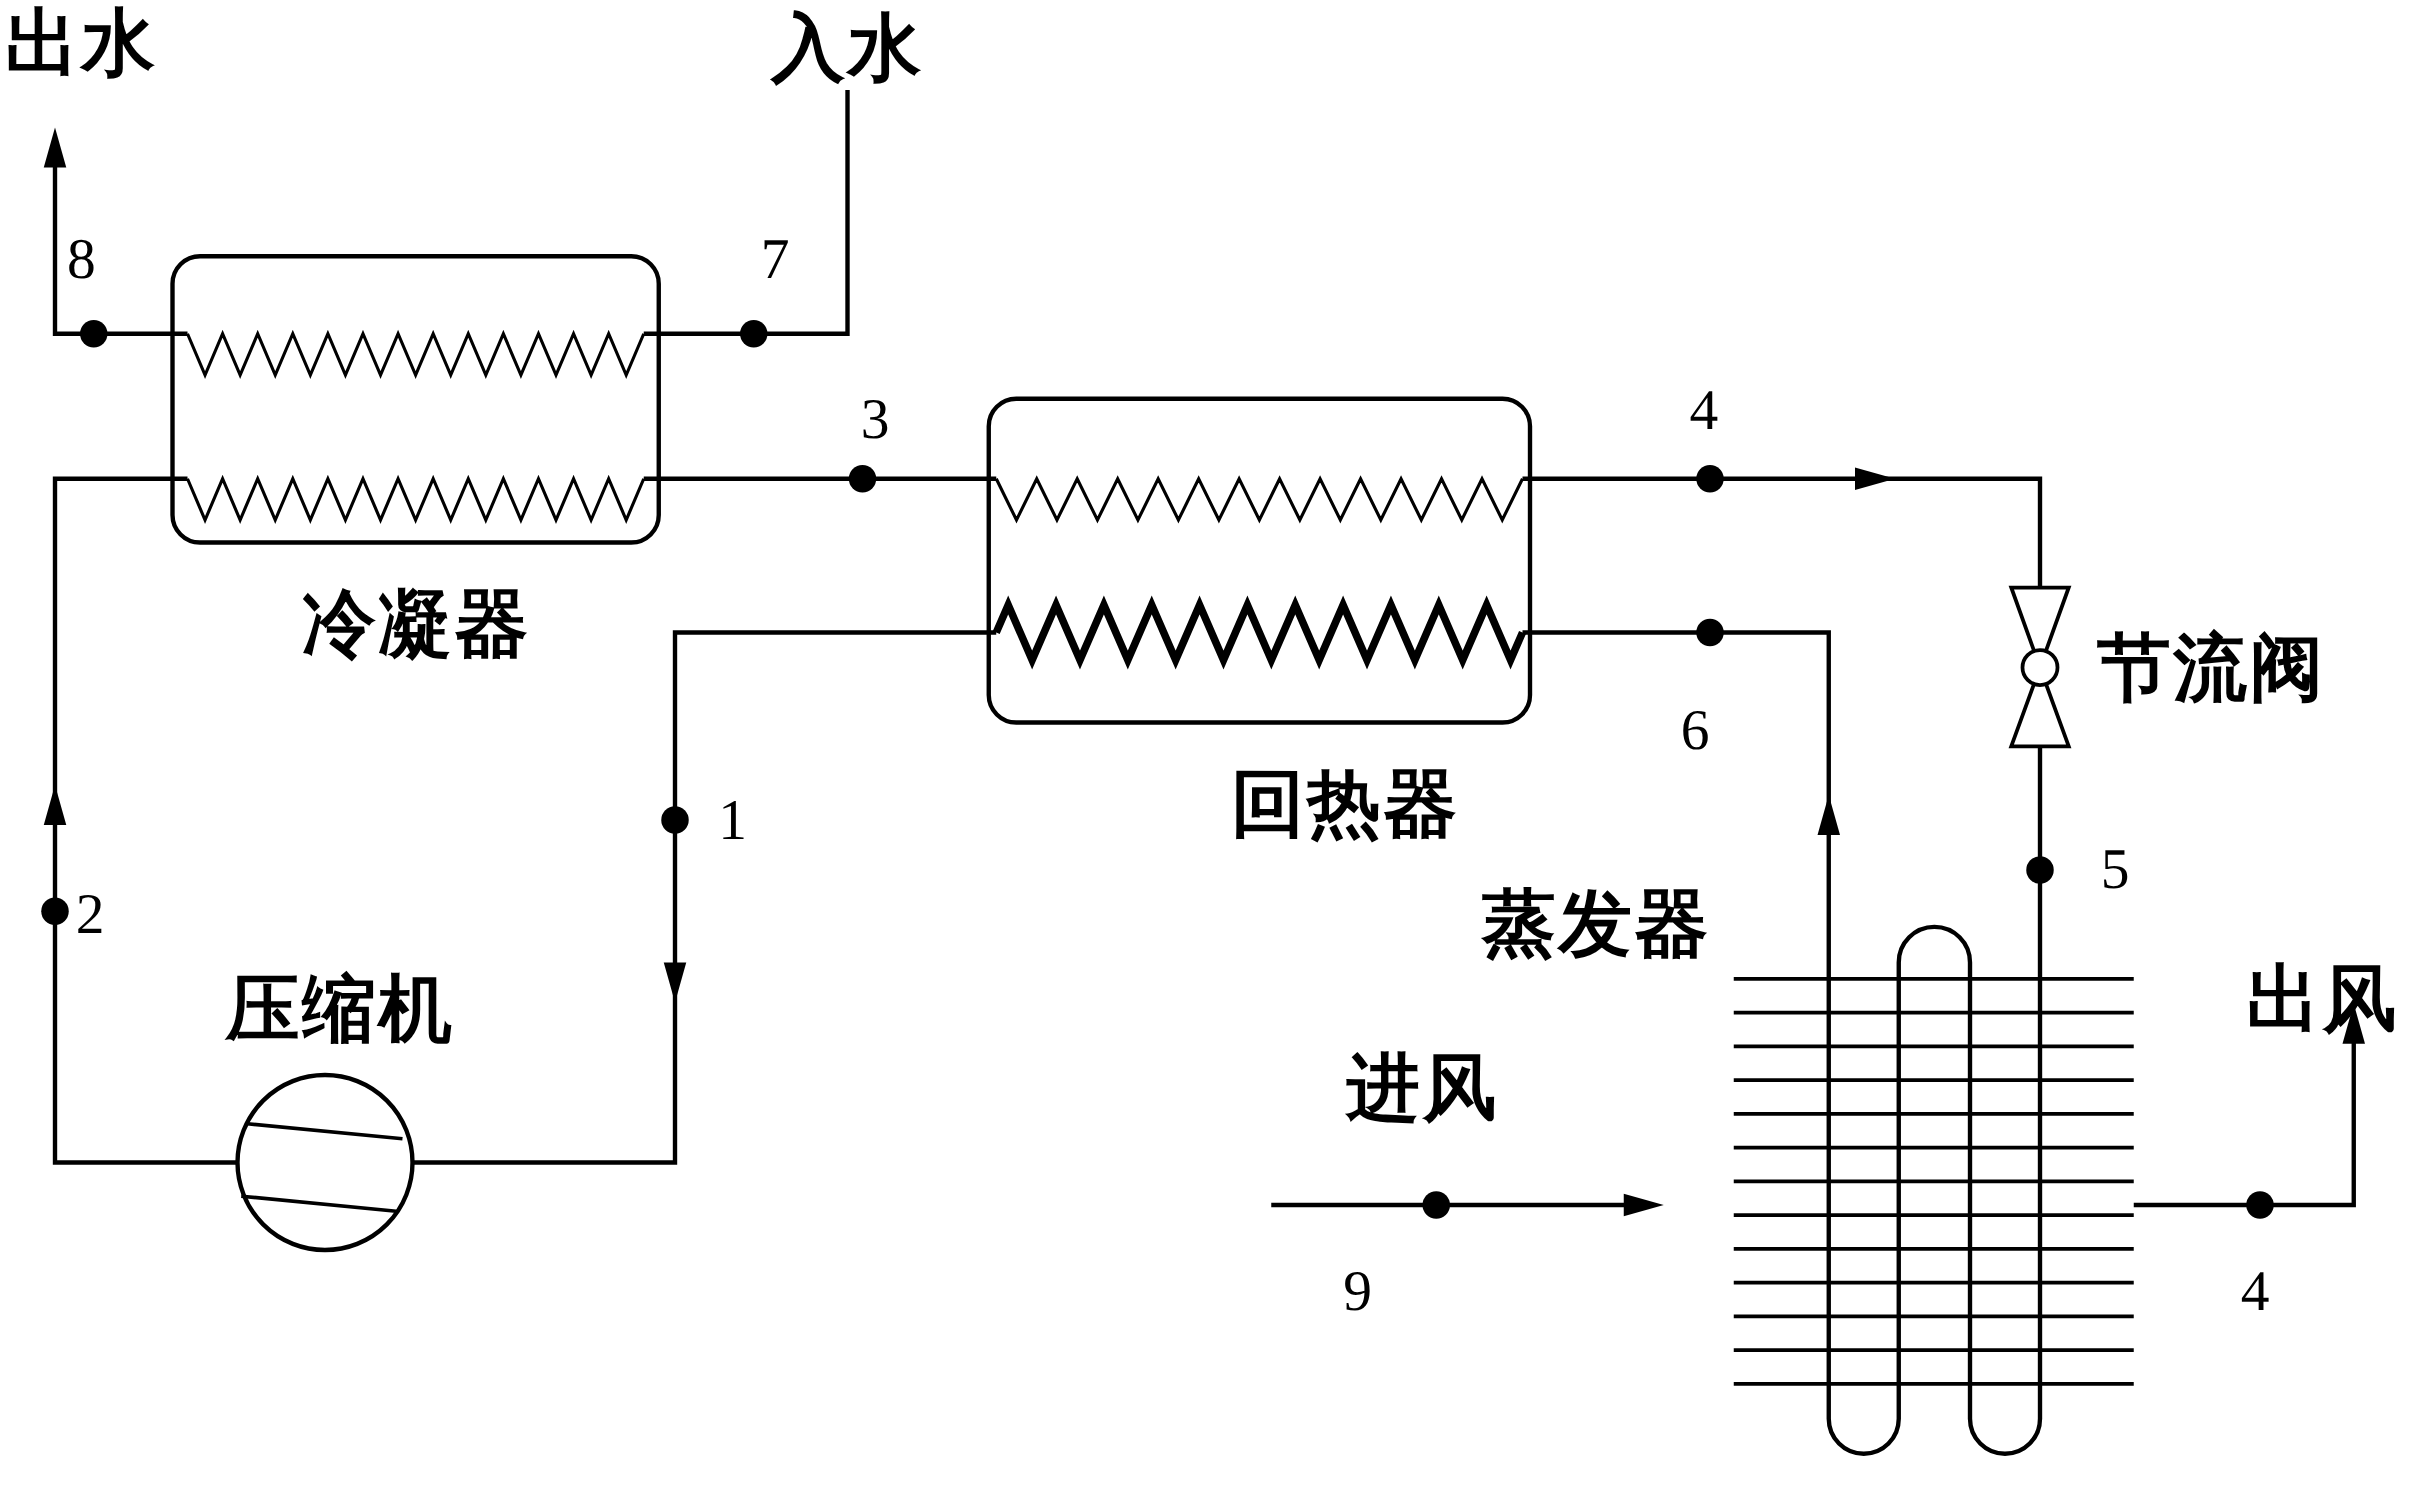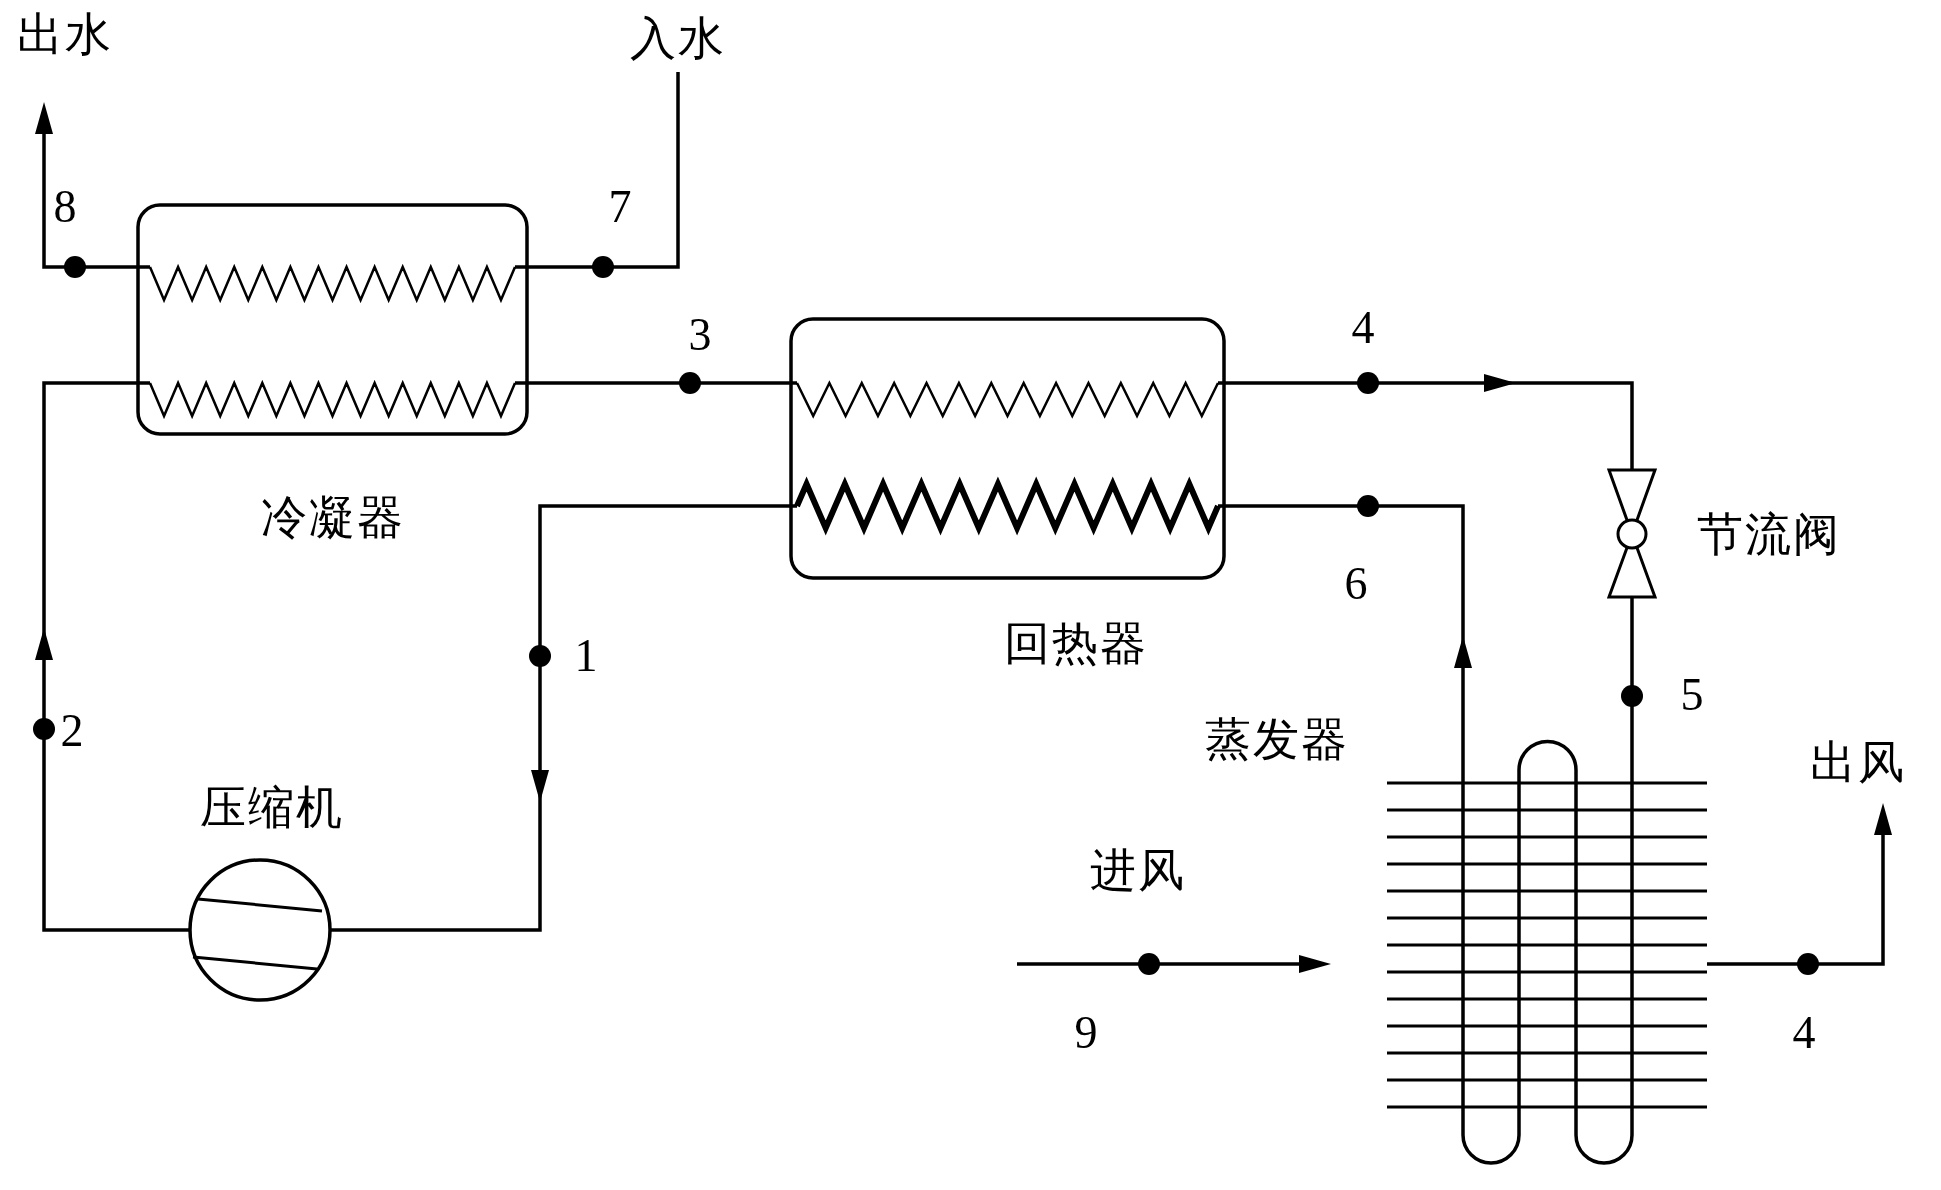--- a/index.html
+++ b/index.html
@@ -11,21 +11,21 @@
     overflow:hidden;
   }
   #stage svg{position:absolute;left:0;top:0;}
   .lbl{
     position:absolute;
     transform:translate(-50%,-50%);
     white-space:nowrap;
     color:#000;
     line-height:1;
   }
-  .cn{font-size:46px;font-weight:400;letter-spacing:2px;}
+  .cn{font-size:59px;font-weight:700;letter-spacing:2px;}
   .num{font-size:46px;font-weight:400;}
 </style>
 </head>
 <body>
 
 <div id="stage">
 
   <svg width="1941" height="1190" viewBox="0 0 1941 1190">
 
     <g fill="none" stroke="#000" stroke-width="3.5">
@@ -110,27 +110,27 @@
       <circle cx="1368" cy="506" r="11"></circle>
       <circle cx="603" cy="267" r="11"></circle>
       <circle cx="75" cy="267" r="11"></circle>
       <circle cx="1149" cy="964" r="11"></circle>
       <circle cx="1808" cy="964" r="11"></circle>
     </g>
   </svg>
 
   <div class="lbl cn" style="left:65px;top:35px">出水</div>
   <div class="lbl cn" style="left:678px;top:39px">入水</div>
-  <div class="lbl cn" style="left:333px;top:518px">冷凝器</div>
+  <div class="lbl cn" style="left:333px;top:500px">冷凝器</div>
   <div class="lbl cn" style="left:1076px;top:644px">回热器</div>
   <div class="lbl cn" style="left:272px;top:808px">压缩机</div>
   <div class="lbl cn" style="left:1769px;top:535px">节流阀</div>
   <div class="lbl cn" style="left:1277px;top:740px">蒸发器</div>
   <div class="lbl cn" style="left:1138px;top:871px">进风</div>
-  <div class="lbl cn" style="left:1858px;top:763px">出风</div>
+  <div class="lbl cn" style="left:1858px;top:800px">出风</div>
 
   <div class="lbl num" style="left:586px;top:656px">1</div>
   <div class="lbl num" style="left:72px;top:731px">2</div>
   <div class="lbl num" style="left:700px;top:335px">3</div>
   <div class="lbl num" style="left:1363px;top:328px">4</div>
   <div class="lbl num" style="left:1692px;top:695px">5</div>
   <div class="lbl num" style="left:1356px;top:584px">6</div>
   <div class="lbl num" style="left:620px;top:207px">7</div>
   <div class="lbl num" style="left:65px;top:207px">8</div>
   <div class="lbl num" style="left:1086px;top:1033px">9</div>

